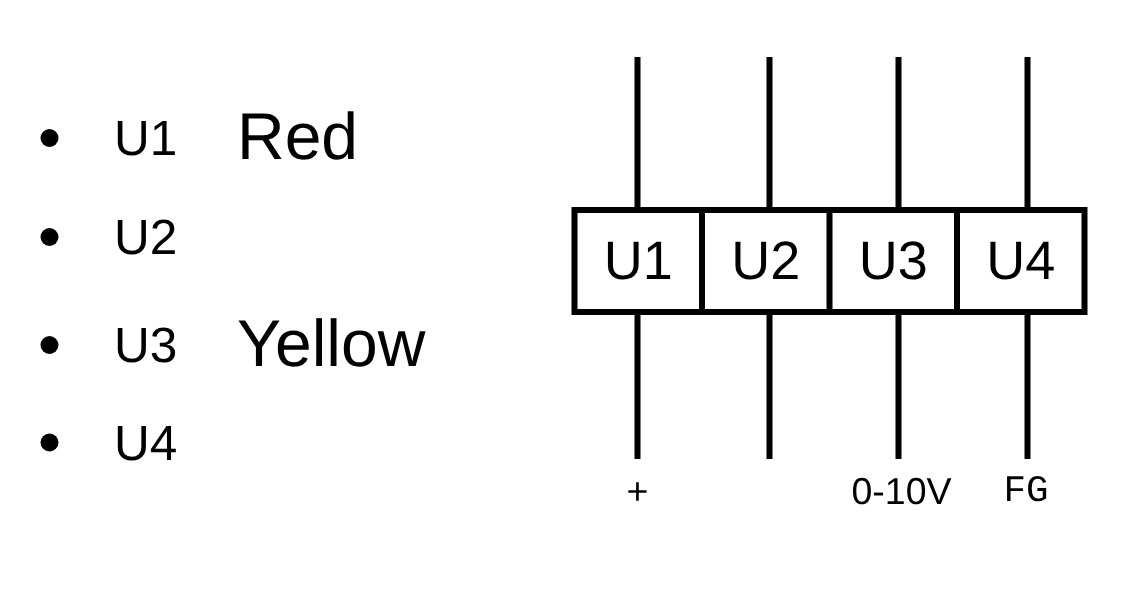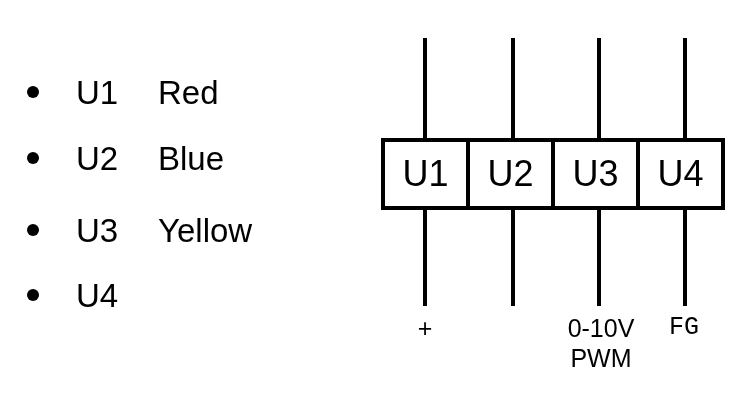--- a/index.html
+++ b/index.html
@@ -51,21 +51,21 @@
     font-size: 33px;
     line-height: 1;
     letter-spacing: 0px;
     white-space: nowrap;
   }
   .legend-color {
     position: absolute;
     left: 158px;
     top: 50%;
     transform: translateY(-50%);
-    font-size: 33px;
+    font-size: 44px;
     line-height: 1;
     white-space: nowrap;
   }
 
   
   .diagram {
     position: absolute;
     left: 0;
     top: 0;
     width: 750px;
@@ -132,21 +132,20 @@
 
     <div class="legend-row" style="top:70px;">
       <span class="legend-bullet"></span>
       <span class="legend-code">U1</span>
       <span class="legend-color">Red</span>
     </div>
 
     <div class="legend-row" style="top:136px;">
       <span class="legend-bullet"></span>
       <span class="legend-code">U2</span>
-      <span class="legend-color">Blue</span>
     </div>
 
     <div class="legend-row" style="top:208px;">
       <span class="legend-bullet"></span>
       <span class="legend-code">U3</span>
       <span class="legend-color">Yellow</span>
     </div>
 
     <div class="legend-row" style="top:273px;">
       <span class="legend-bullet"></span>
@@ -172,23 +171,22 @@
     <div class="pin-line bottom" style="left:423px;"></div>
     <div class="pin-line bottom" style="left:511px;"></div>
     <div class="pin-line bottom" style="left:597px;"></div>
     <div class="pin-line bottom" style="left:683px;"></div>
 
     <div class="pin-label" style="left:425px; top:313px;">
       <span>+</span>
     </div>
 
 
-    <div class="pin-label" style="left:601px; top:313px;">
+    <div class="pin-label" style="left:601px; top:313px;text-align:right;">
       <span>0-10V</span>
-      <span class="sub">PWM</span>
     </div>
 
     <div class="pin-label" style="left:684px; top:313px;font-family:Liberation Mono, monospace;">
       <span>FG</span>
     </div>
 
   </div>
 
 </div>
 

